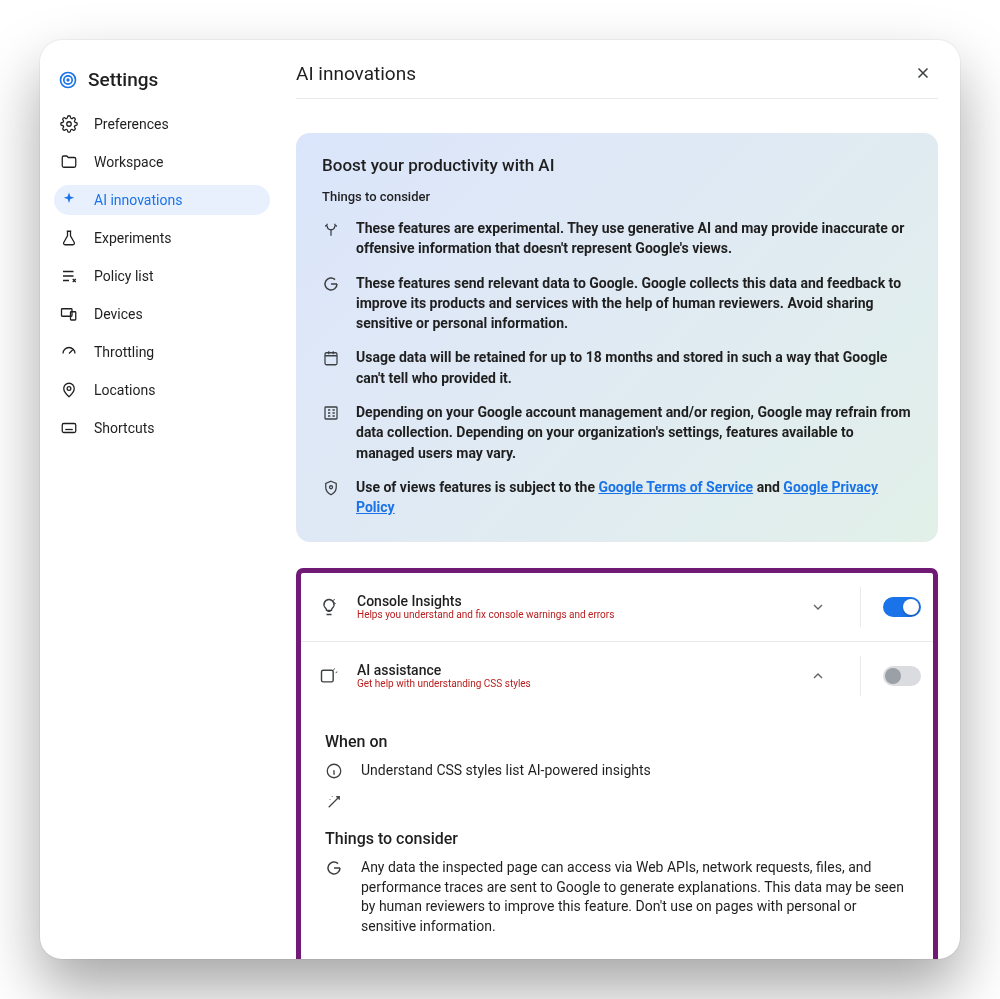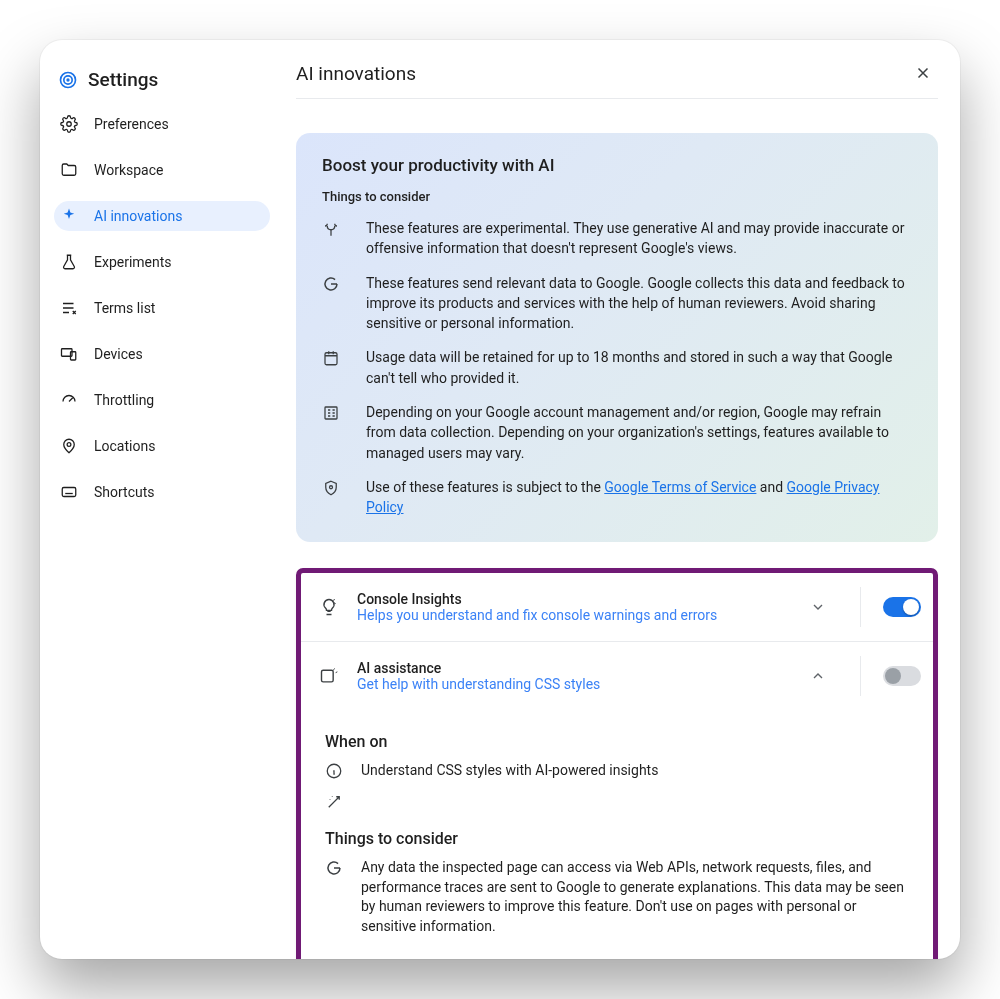--- a/index.html
+++ b/index.html
@@ -24,21 +24,21 @@
     padding: 18px 4px 18px 14px;
   }
   .sidebar-header {
     display: flex;
     align-items: center;
     gap: 10px;
     padding: 10px 8px 18px 4px;
   }
   .sidebar-header svg { flex: none; }
   .sidebar-title { font-size: 19px; font-weight: 500; }
-  .nav { display: flex; flex-direction: column; gap: 16px; }
+  .nav { display: flex; flex-direction: column; gap: 8px; }
   .nav-item {
     display: flex;
     align-items: center;
     gap: 16px;
     padding: 6px 12px 6px 6px;
     border-radius: 18px;
     font-size: 14px;
     cursor: pointer;
     color: #1f1f1f;
   }
@@ -70,21 +70,21 @@
   
   .promo {
     margin-top: 34px;
     border-radius: 14px;
     padding: 22px 26px 24px 26px;
     background: linear-gradient(135deg, #dbe5fb 0%, #dfe9f5 40%, #e2f0e9 100%);
   }
   .promo-title { font-size: 17px; font-weight: 500; margin-bottom: 14px; }
   .promo-sub   { font-size: 13px; font-weight: 500; margin-bottom: 14px; }
   .promo-list { display: flex; flex-direction: column; gap: 14px; }
-  .promo-row { display: flex; gap: 26px; }
+  .promo-row { display: flex; gap: 16px; font-weight: bold; }
   .promo-row .ic { width: 18px; flex: none; padding-top: 2px; color:#3c4043; }
   .promo-row .txt { font-size: 14px; line-height: 1.45; color:#1f1f1f; }
   .promo-row a { color: #1a73e8; text-decoration: underline; }
 
   
   .feature-card {
     margin-top: 26px;
     border: 5px solid #701a75;
     border-radius: 7px;
     box-shadow: 0 1px 3px rgba(0,0,0,0.06);
@@ -94,21 +94,21 @@
     display: flex;
     align-items: center;
     gap: 16px;
     padding: 14px 12px 14px 18px;
     border-top: 1px solid #e8eaed;
   }
   .feature-row:first-child { border-top: none; }
   .feature-row .fic { width: 22px; flex:none; color:#3c4043; }
   .feature-row .fbody { flex: 1; }
   .feature-row .ftitle { font-size: 14px; font-weight: 500; }
-  .feature-row .fdesc  { font-size: 14px; color:#3b82f6; }
+  .feature-row .fdesc  { font-size: 10px; color:#b91c1c; }
   .chev-btn {
     background: none; border: none; cursor: pointer; padding: 8px;
     color:#5f6368; display:flex; align-items:center; justify-content:center;
   }
   .vdiv { width: 1px; height: 40px; background: #e8eaed; margin: 0 6px 0 10px; }
 
   .toggle {
     position: relative;
     width: 38px; height: 20px;
     background: #dadce0;
@@ -193,21 +193,21 @@
           </span>
         <span>Experiments</span>
       </div>
       <div class="nav-item">
         <span class="icon">
             <svg width="18" height="18" viewBox="0 0 24 24" fill="none" stroke="currentColor" stroke-width="1.7">
               <path d="M4 6h14M4 12h14M4 18h8"></path>
               <path d="M17 16l4 4M21 16l-4 4"></path>
             </svg>
           </span>
-        <span>Terms list</span>
+        <span>Policy list</span>
       </div>
       <div class="nav-item">
         <span class="icon">
             <svg width="18" height="18" viewBox="0 0 24 24" fill="none" stroke="currentColor" stroke-width="1.7">
               <rect x="2" y="5" width="14" height="10" rx="1"></rect>
               <rect x="14" y="9" width="7" height="11" rx="1"></rect>
             </svg>
           </span>
         <span>Devices</span>
       </div>
@@ -296,21 +296,21 @@
           <div class="txt">Depending on your Google account management and/or region, Google may refrain from data collection. Depending on your organization's settings, features available to managed users may vary.</div>
         </div>
         <div class="promo-row">
           <span class="ic">
               <svg width="18" height="18" viewBox="0 0 24 24" fill="none" stroke="currentColor" stroke-width="1.7">
                 <path d="M12 3l7 3v5c0 5-3 8-7 10-4-2-7-5-7-10V6l7-3z"></path>
                 <circle cx="12" cy="11" r="2"></circle>
               </svg>
             </span>
           <div class="txt">
-            <span>Use of these features is subject to the </span><a href="#">Google Terms of Service</a><span> and </span><a href="#">Google Privacy Policy</a>
+            <span>Use of views features is subject to the </span><a href="#">Google Terms of Service</a><span> and </span><a href="#">Google Privacy Policy</a>
           </div>
         </div>
       </div>
     </section>
 
     <section class="feature-card">
 
       <div class="feature-row">
         <span class="fic">
             <svg width="20" height="20" viewBox="0 0 24 24" fill="none" stroke="currentColor" stroke-width="1.7">
@@ -357,21 +357,21 @@
 
       <div class="details">
         <h4>When on</h4>
         <div class="drow">
           <span class="dic">
               <svg width="18" height="18" viewBox="0 0 24 24" fill="none" stroke="currentColor" stroke-width="1.7">
                 <circle cx="12" cy="12" r="9"></circle>
                 <path d="M12 8h.01M11 12h1v4h1"></path>
               </svg>
             </span>
-          <div class="dtxt">Understand CSS styles with AI-powered insights</div>
+          <div class="dtxt">Understand CSS styles list AI-powered insights</div>
         </div>
         <div class="drow">
           <span class="dic">
               <svg width="18" height="18" viewBox="0 0 24 24" fill="none" stroke="currentColor" stroke-width="1.7">
                 <path d="M5 19L19 5M15 5h4v4"></path>
                 <path d="M6 8l1 1M9 4l1 1" stroke-width="1.2"></path>
               </svg>
             </span>
         </div>
 

